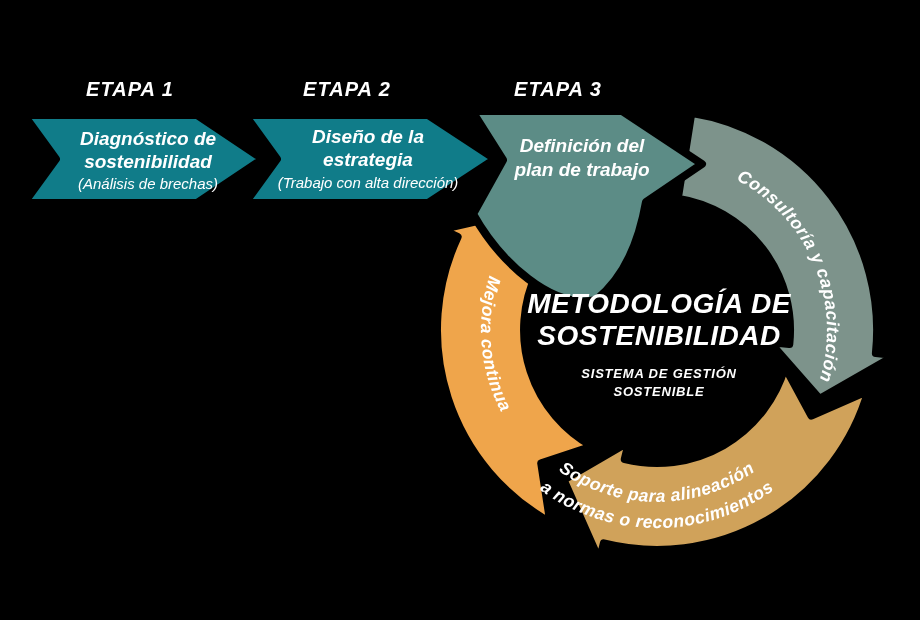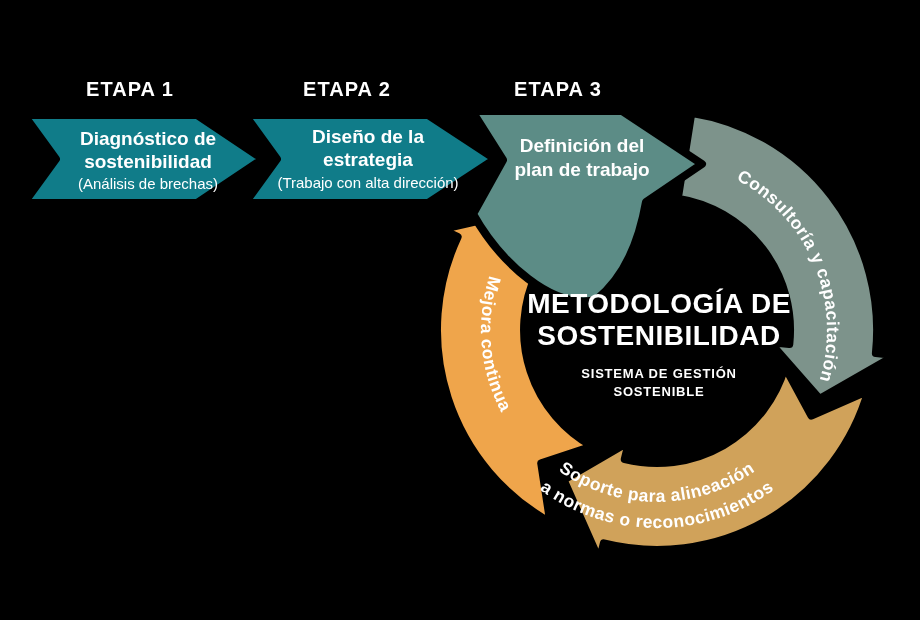--- a/index.html
+++ b/index.html
@@ -1,17 +1,17 @@
 <!DOCTYPE html>
 <html><head>
 <meta charset="utf-8">
 <style>
   html,body{margin:0;padding:0;background:#000;}
   .canvas{position:relative;width:920px;height:620px;background:#000;overflow:hidden;
-          font-family:"Liberation Sans", sans-serif;}
+          font-family:"Liberation Sans", sans-serif;font-style:italic;}
   svg{display:block;}
   text{font-family:"Liberation Sans", sans-serif;fill:#ffffff;}
   .etapa-label{font-size:20px;font-weight:bold;letter-spacing:1px;}
   .stage-title{font-size:19px;font-weight:bold;}
   .stage-note{font-size:15px;font-weight:normal;}
   .arc-label{font-size:17.5px;font-weight:bold;letter-spacing:0.5px;}
   .center-title{font-size:28px;font-weight:bold;letter-spacing:0.5px;}
   .center-sub{font-size:13px;font-weight:bold;letter-spacing:0.8px;}
   .shape{stroke:#000;stroke-width:8;stroke-linejoin:round;}
 </style>

